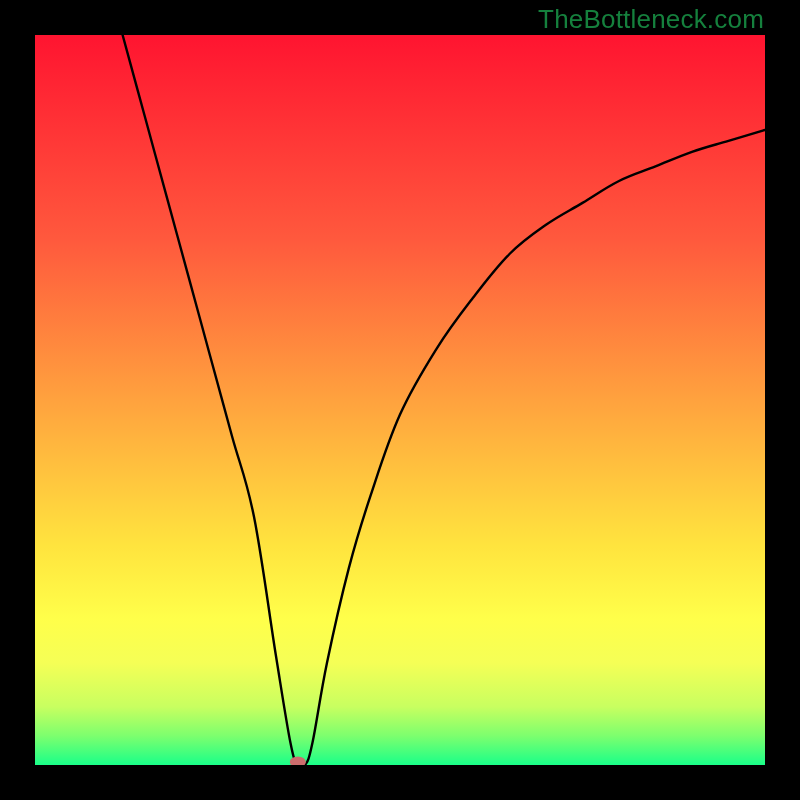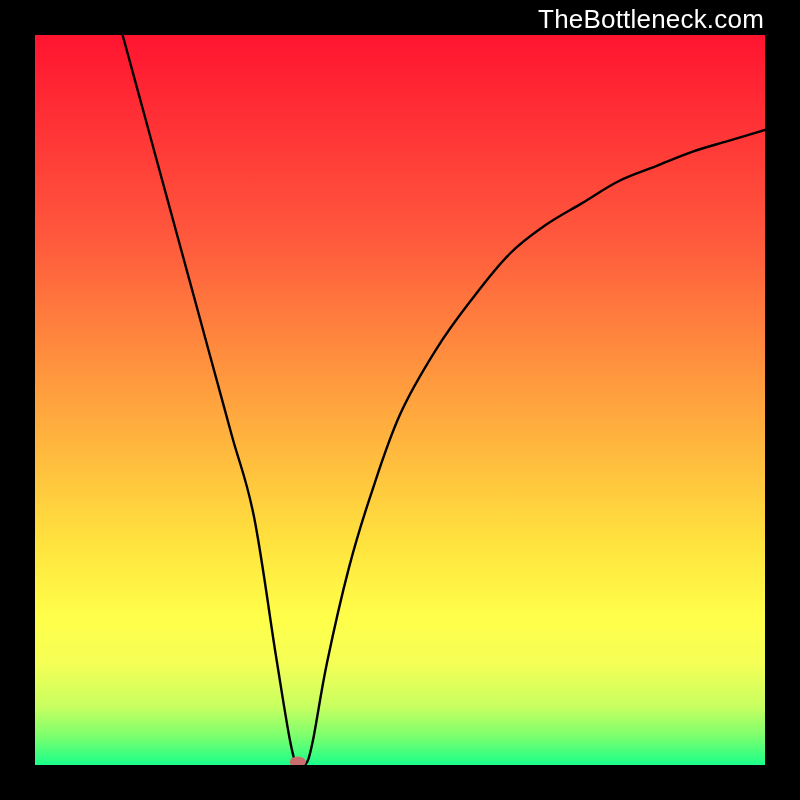--- a/index.html
+++ b/index.html
@@ -30,21 +30,21 @@
     inset: 0;
   }
   .curve {
     position: absolute;
     inset: 0;
   }
   .watermark {
     position: absolute;
     top: 4px;
     right: 36px;
-    color: #ffffff;
+    color: #15803d;
     font-size: 26px;
     letter-spacing: 0.2px;
     font-weight: 400;
   }
 </style>
 </head>
 <body>
 
 <div class="frame">
   <div class="plot-area">

